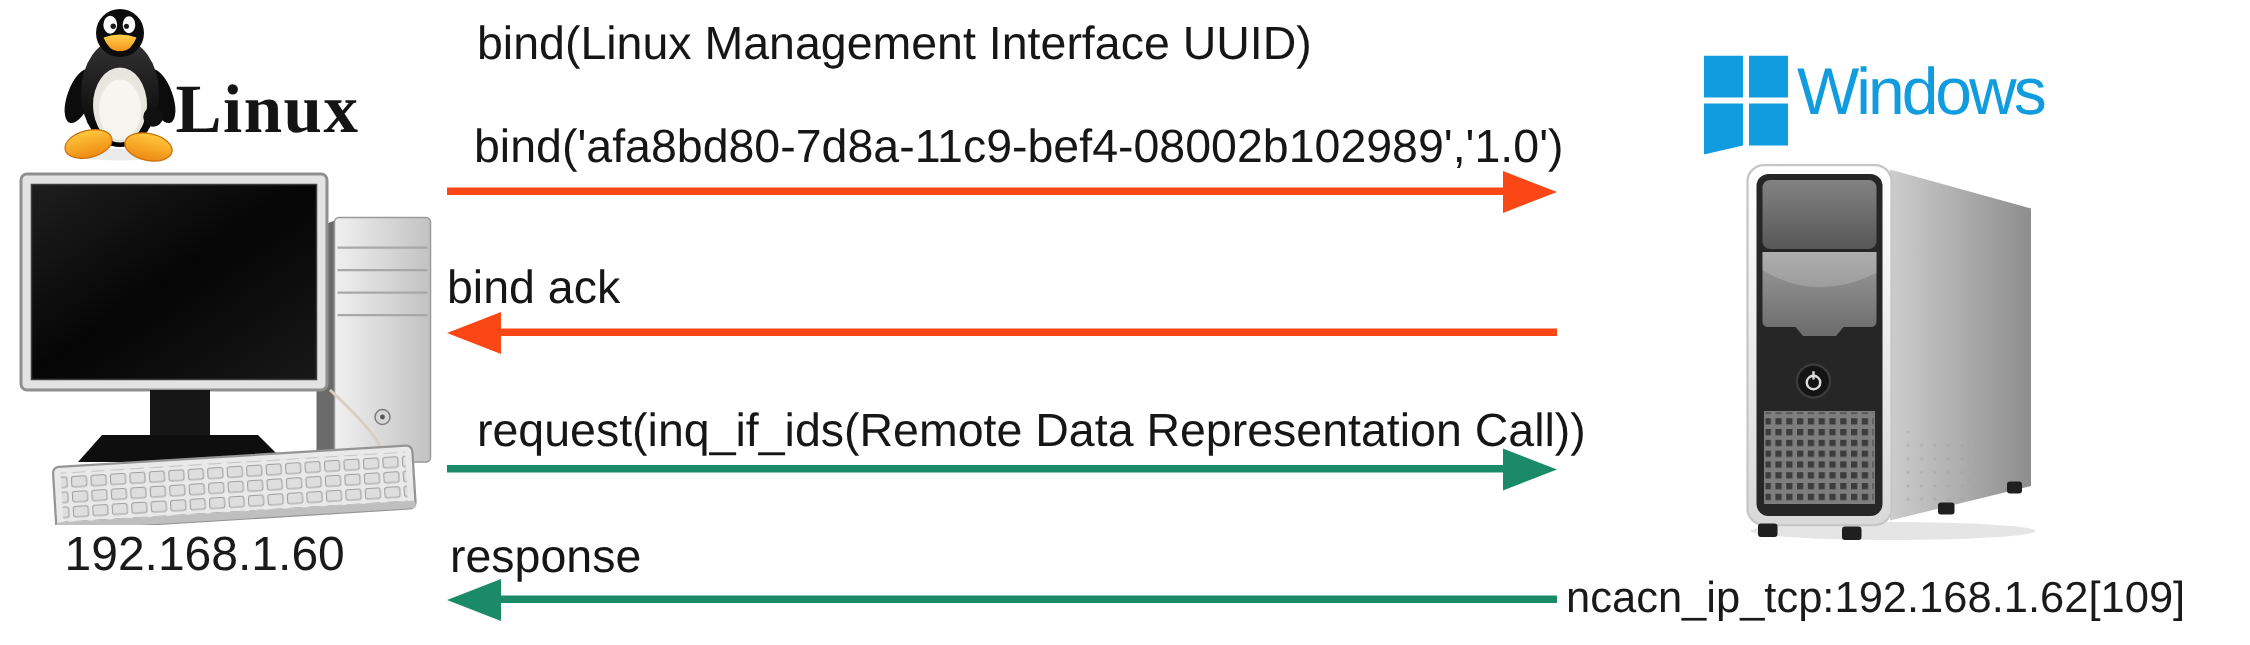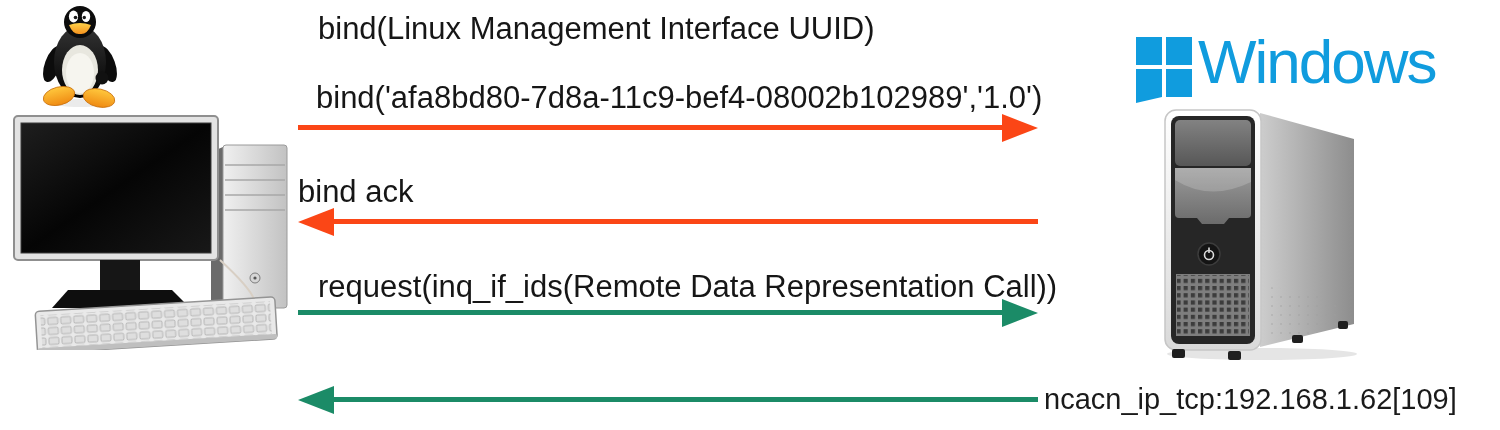--- a/index.html
+++ b/index.html
@@ -11,21 +11,21 @@
   .msg{
     position:absolute;font-size:31px;line-height:34px;white-space:nowrap;color:#161616;
     font-family:"Liberation Sans","DejaVu Sans",sans-serif;
   }
   .msg.center{text-align:left;}
   .os-label-linux{
     position:absolute;left:117px;top:46px;font-family:"Liberation Serif","DejaVu Serif",serif;
     font-weight:bold;font-size:46px;color:#141414;letter-spacing:1px;
   }
   .os-label-windows{
-    position:absolute;left:1198px;top:30px;font-size:62px;font-weight:400;
+    position:absolute;left:1198px;top:30px;font-size:44px;font-weight:400;
     letter-spacing:-2px;color:var(--c,#109CDE);line-height:64px;
   }
   .host-address{position:absolute;font-size:32px;color:#1a1a1a;white-space:nowrap;}
   .addr-left{left:43px;top:351px;}
   .addr-right{left:1044px;top:383px;font-size:29px;}
   
   .arrow{position:absolute;left:298px;width:740px;height:28px;}
   .arrow .shaft{position:absolute;top:11px;height:5px;background:var(--c,#333);}
   .arrow.dir-right .shaft{left:0;right:31px;}
   .arrow.dir-left  .shaft{left:31px;right:0;}
@@ -68,20 +68,21 @@
       <ellipse cx="44" cy="12.5" rx="4.2" ry="5.6" fill="#ffffff"></ellipse>
       <circle cx="33.5" cy="13.5" r="1.8" fill="#1a1a1a"></circle>
       <circle cx="42.3" cy="13.5" r="1.7" fill="#1a1a1a"></circle>
       <path d="M27 21 Q38 17 49 21 Q45 31 38 30 Q31 31 27 21 Z" fill="url(#bk)"></path>
       <circle cx="60" cy="74" r="6.5" fill="#111111"></circle>
       <ellipse cx="17" cy="92" rx="16" ry="9" transform="rotate(-14 17 92)" fill="url(#ft)" stroke="#c96f0a" stroke-width="0.8"></ellipse>
       <ellipse cx="57" cy="94" rx="16" ry="9" transform="rotate(12 57 94)" fill="url(#ft)" stroke="#c96f0a" stroke-width="0.8"></ellipse>
     </svg>
   </div>
 
+  <div class="os-label-linux">Linux</div>
 
   <div class="abs" style="left:8px;top:110px;width:290px;height:240px;">
     <svg viewBox="0 0 290 240" width="290" height="240" aria-hidden="true">
       <defs>
         <linearGradient id="scr" x1="0" y1="0" x2="1" y2="1">
           <stop offset="0" stop-color="#1e1e1e"></stop>
             <stop offset="0.5" stop-color="#050505"></stop>
             <stop offset="1" stop-color="#181818"></stop>
         </linearGradient>
         <linearGradient id="twr" x1="0" y1="0" x2="1" y2="0">
@@ -107,40 +108,42 @@
       <polygon points="60,180 164,180 182,198 44,198" fill="#0e0e0e"></polygon>
 
       <g transform="rotate(-3.5 150 212)">
         <rect x="28" y="194" width="240" height="42" rx="4" fill="#e9e9e9" stroke="#949494" stroke-width="1.5"></rect>
         <rect x="33" y="198" width="230" height="33" fill="url(#kbp)"></rect>
         <rect x="28" y="231" width="240" height="5" rx="2" fill="#bfbfbf"></rect>
       </g>
     </svg>
   </div>
 
+  <div class="host-address addr-left">192.168.1.60</div>
 
   <div class="msg" style="left:318px;top:12px;">bind(Linux Management Interface UUID)</div>
   <div class="msg" style="left:316px;top:81px;">bind('afa8bd80-7d8a-11c9-bef4-08002b102989','1.0')</div>
   <div class="arrow dir-right" style="top: 114px; --c: #FB4616;">
     <div class="shaft"></div>
     <div class="head"></div>
   </div>
 
   <div class="msg center" style="left:298px;top:175px;width:690px;">bind ack</div>
   <div class="arrow dir-left" style="top: 208px; --c: #FB4616;">
     <div class="shaft"></div>
     <div class="head"></div>
   </div>
 
   <div class="msg" style="left:318px;top:270px;">request(inq_if_ids(Remote Data Representation Call))</div>
   <div class="arrow dir-right" style="top: 299px; --c: #1B8B67;">
     <div class="shaft"></div>
     <div class="head"></div>
   </div>
 
+  <div class="msg center" style="left:300px;top:354px;width:694px;">response</div>
   <div class="arrow dir-left" style="top: 386px; --c: #1B8B67;">
     <div class="shaft"></div>
     <div class="head"></div>
   </div>
 
   <div class="win-icon" style="--c: #109CDE;">
     <svg viewBox="0 0 56 66" width="56" height="66" aria-hidden="true" fill="currentColor">
       <path d="M0 0 H26 V28 H0 Z"></path>
       <path d="M30 0 H56 V28 H30 Z"></path>
       <path d="M30 32 H56 V60 H30 Z"></path>

